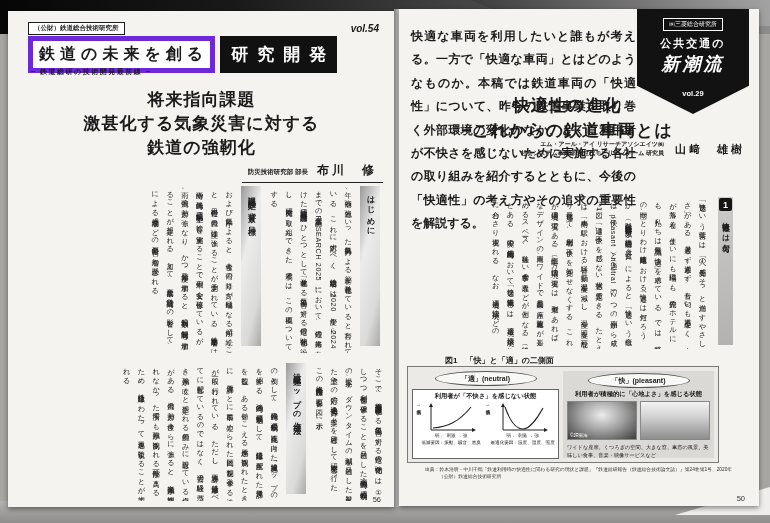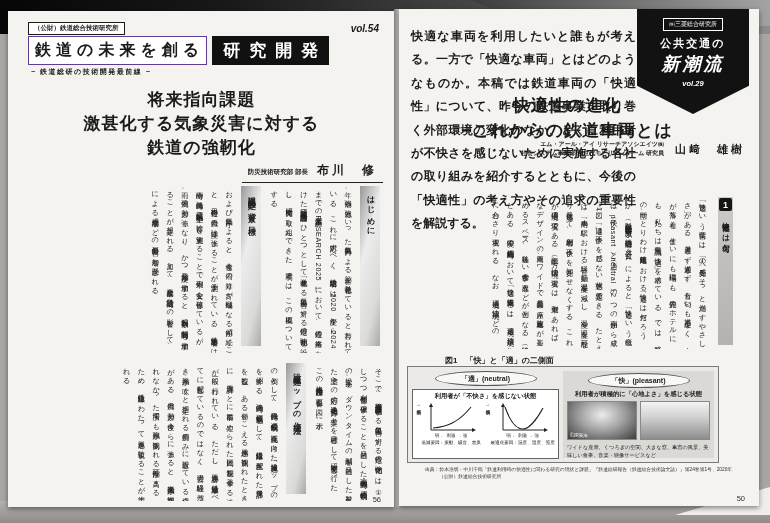--- a/index.html
+++ b/index.html
@@ -21,21 +21,21 @@
   .page{position:absolute;background:#f4f3f0;box-shadow:0 2px 5px rgba(0,0,0,.45);}
   #page-left{left:8px;top:11px;width:387px;height:496px;}
   #page-right{left:399px;top:9px;width:360px;height:497px;}
 
   
   .lp-org{position:absolute;left:20px;top:11px;border:1px solid #1b1b1b;font-size:6.5px;
     font-weight:bold;padding:1px 5px;background:#fff;}
   .lp-vol{position:absolute;right:16px;top:12px;font-size:10px;font-weight:bold;font-style:italic;}
   .lp-series-row{position:absolute;left:20px;top:25px;display:flex;align-items:stretch;}
   .lp-series{font-family:"Liberation Serif","DejaVu Serif",serif;font-weight:bold;font-size:16px;
-    letter-spacing:5px;background:#fff;border:1px solid #6d28d9;padding:3px 2px 3px 6px;}
+    letter-spacing:5px;background:#fff;border:5px solid #6d28d9;padding:3px 2px 3px 6px;}
   .lp-banner{background:#111;color:#fff;font-family:"Liberation Serif","DejaVu Serif",serif;
     font-weight:bold;font-size:17px;letter-spacing:9px;padding:3px 2px 3px 11px;margin-left:5px;
     display:flex;align-items:center;}
   .lp-sub{position:absolute;left:23px;top:56px;font-size:7px;font-weight:bold;letter-spacing:1.5px;}
   .lp-title{position:absolute;left:0;top:77px;width:100%;text-align:center;font-weight:bold;
     font-size:17px;line-height:1.42;letter-spacing:1px;}
   .lp-author{position:absolute;right:12px;top:151px;border-bottom:1.5px solid #222;
     padding:0 6px 3px;display:flex;align-items:baseline;gap:9px;}
   .lp-author .aff{font-size:6.5px;font-weight:bold;}
   .lp-author .nm{font-size:12px;font-weight:bold;letter-spacing:3px;
@@ -53,21 +53,21 @@
   #lp-b2 .vhead{height:131px;}
   .pageno{position:absolute;font-size:7.5px;color:#333;right:14px;bottom:3px;}
 
   
   .badge{position:absolute;left:238px;top:0;width:112px;height:105px;background:#121212;
     clip-path:polygon(0 0,100% 0,100% 73%,50% 100%,0 73%);color:#fff;text-align:center;}
   .badge-org{display:inline-block;border:1px solid #fff;font-size:6px;padding:1px 5px;margin-top:9px;}
   .badge-l1{font-size:11px;font-weight:bold;letter-spacing:2px;margin-top:5px;text-align:center;}
   .badge-l2{font-size:18px;font-weight:bold;font-style:italic;letter-spacing:3px;margin-top:1px;
     font-family:"Liberation Serif","DejaVu Serif",serif;}
-  .badge-vol{font-size:7.5px;font-weight:bold;font-style:italic;margin-top:3px;}
+  .badge-vol{font-size:7.5px;font-weight:bold;margin-top:13px;}
   .rp-lead{position:absolute;left:12px;top:16px;width:225px;font-size:12px;font-weight:bold;
     line-height:1.95;text-align:justify;}
   .rp-title{position:absolute;left:0;top:85px;width:336px;text-align:center;font-weight:bold;
     font-size:17px;line-height:1.45;letter-spacing:1px;}
   .rp-authors{position:absolute;right:14px;top:131px;display:flex;flex-direction:column;gap:7px;}
   .au{display:flex;align-items:center;justify-content:flex-end;gap:11px;}
   .au .aff{text-align:right;font-size:6px;font-weight:bold;line-height:1.55;color:#222;}
   .au .nm{font-size:11px;font-weight:bold;letter-spacing:3px;white-space:nowrap;
     font-family:"Liberation Serif","DejaVu Serif",serif;}
   #rp-body{left:10px;top:188px;width:300px;height:152px;}

